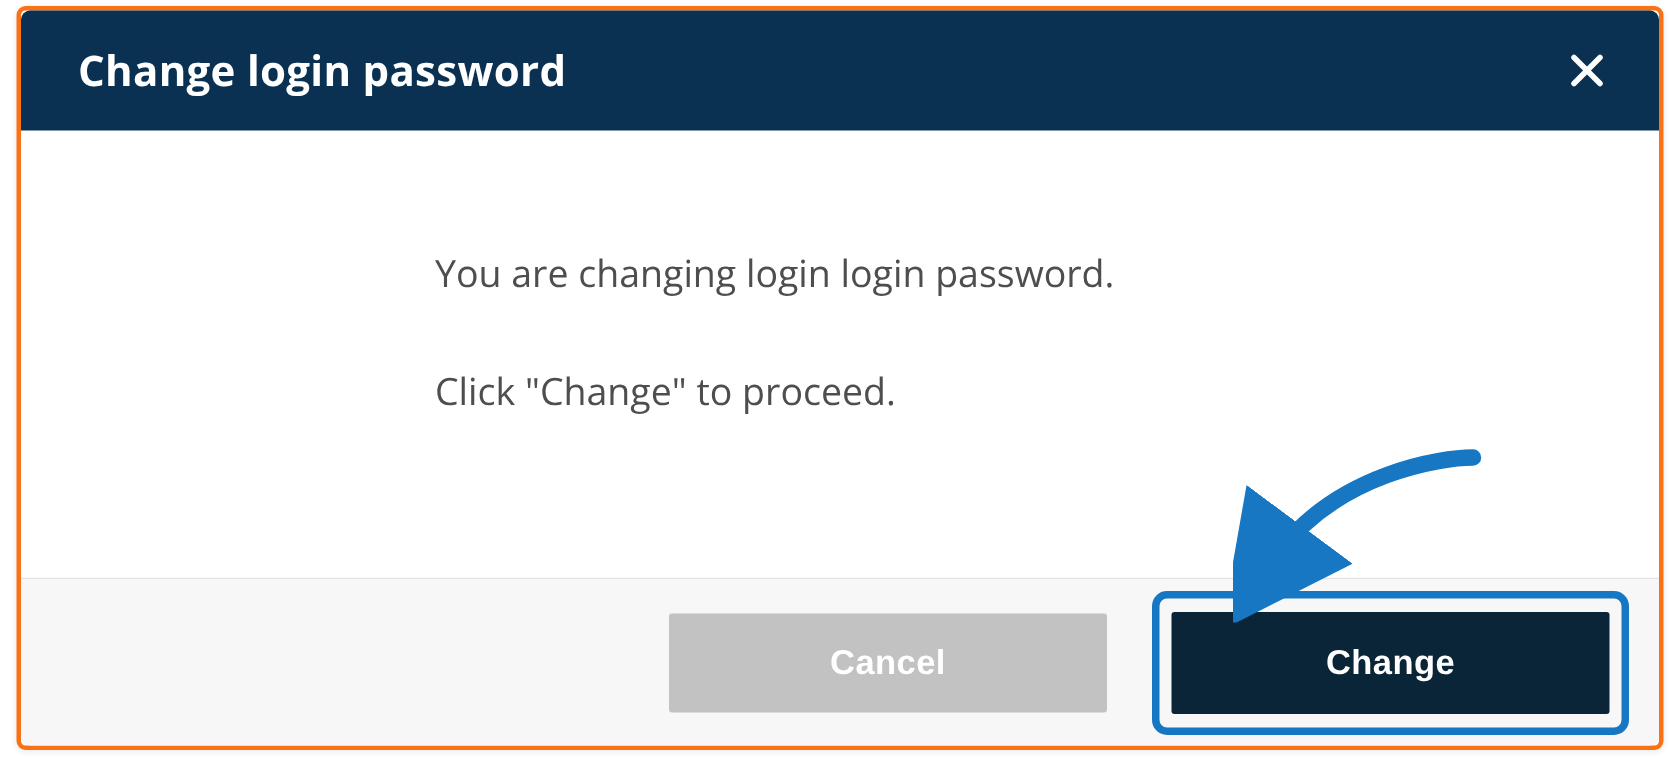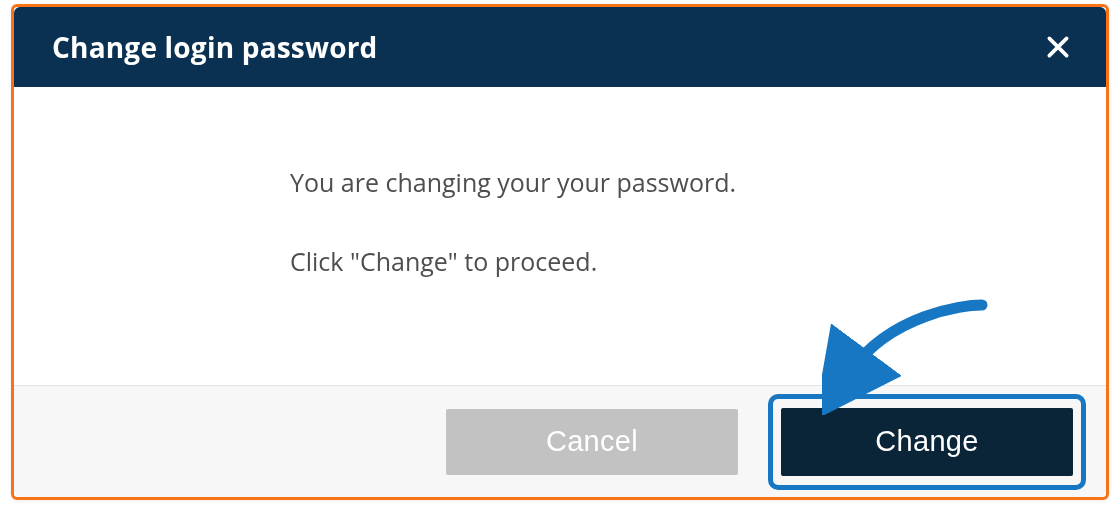--- a/index.html
+++ b/index.html
@@ -75,22 +75,22 @@
       border-top: 1px solid #e3e3e3;
       display: flex;
       align-items: center;
       justify-content: flex-end;
       padding-right: 20px;
       gap: 30px;
       border-radius: 0 0 6px 6px;
     }
     .btn {
       border: none;
-      font-size: 29px;
-      font-weight: 400;
+      font-size: 23px;
+      font-weight: 700;
       cursor: pointer;
       height: 66px;
       border-radius: 2px;
       display: flex;
       align-items: center;
       justify-content: center;
       letter-spacing: 0.3px;
     }
     .btn-cancel {
       background: #c2c2c2;
@@ -130,21 +130,21 @@
   <div class="dialog-header">
     <div class="dialog-title">Change login password</div>
     <button class="close-btn">
       <svg viewBox="0 0 24 24">
         <path d="M4 4 L20 20 M20 4 L4 20" stroke="#ffffff" stroke-width="3.4" stroke-linecap="round" fill="none"></path>
       </svg>
     </button>
   </div>
 
   <div class="dialog-body">
-    <p class="body-text">You are changing your your password.</p>
+    <p class="body-text">You are changing login login password.</p>
     <p class="body-text second">Click "Change" to proceed.</p>
   </div>
 
   <div class="dialog-footer">
     <button class="btn btn-cancel">Cancel</button>
     <div class="highlight-ring">
       <button class="btn btn-change">Change</button>
     </div>
   </div>
 

